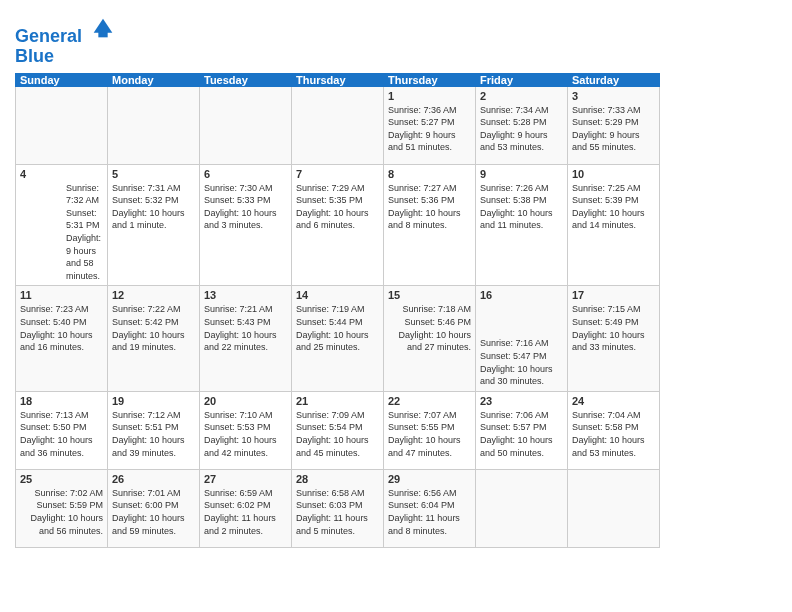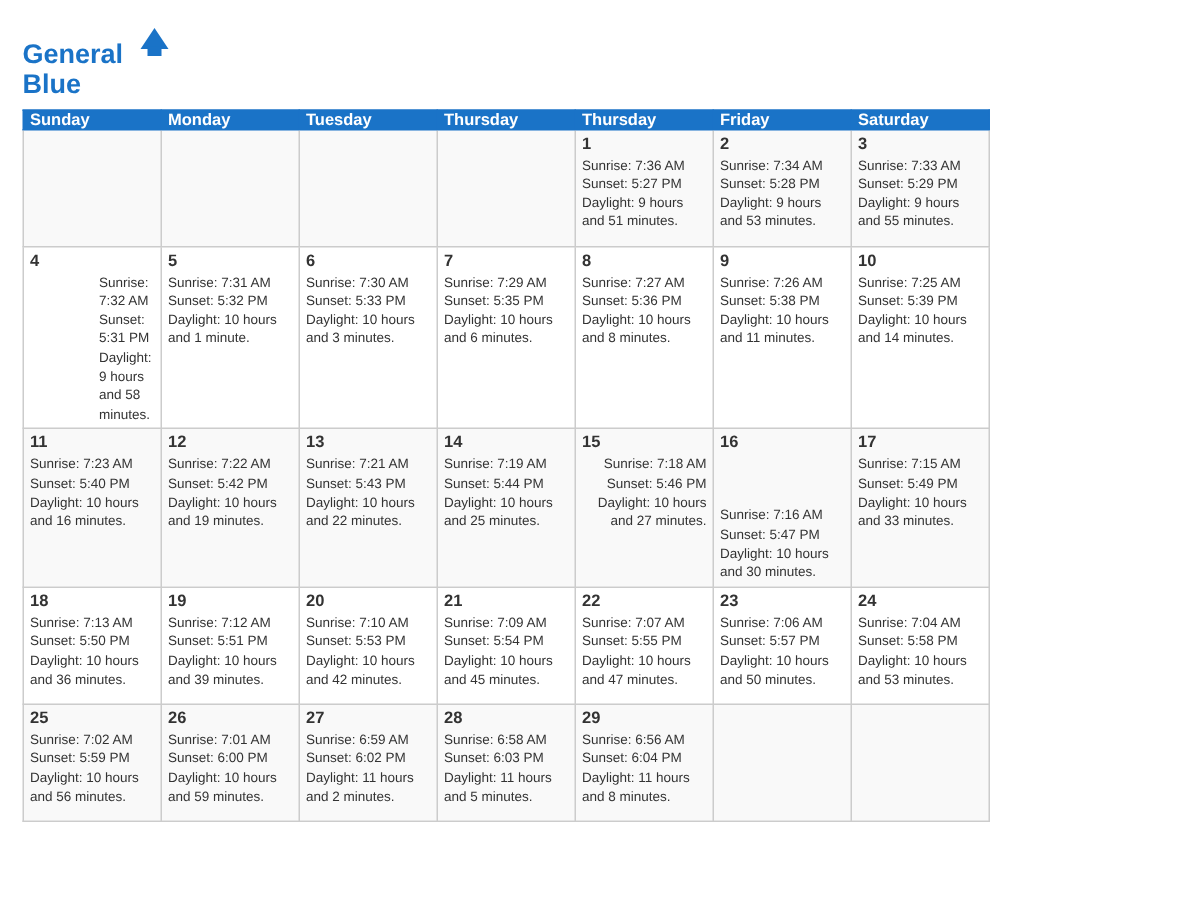--- a/index.html
+++ b/index.html
@@ -307,21 +307,21 @@
             <span class="day-num">24</span>
             <div class="day-info" style="white-space: pre-line;">Sunrise: 7:04 AM
 Sunset: 5:58 PM
 Daylight: 10 hours
 and 53 minutes.</div>
           </td>
         </tr>
         <tr>
           <td>
             <span class="day-num">25</span>
-            <div class="day-info" style="white-space: pre-line;">Sunrise: 7:02 AM
+            <div class="day-info" style="white-space: pre-line; text-align: right;">Sunrise: 7:02 AM
 Sunset: 5:59 PM
 Daylight: 10 hours
 and 56 minutes.</div>
           </td>
           <td>
             <span class="day-num">26</span>
             <div class="day-info" style="white-space: pre-line;">Sunrise: 7:01 AM
 Sunset: 6:00 PM
 Daylight: 10 hours
 and 59 minutes.</div>

